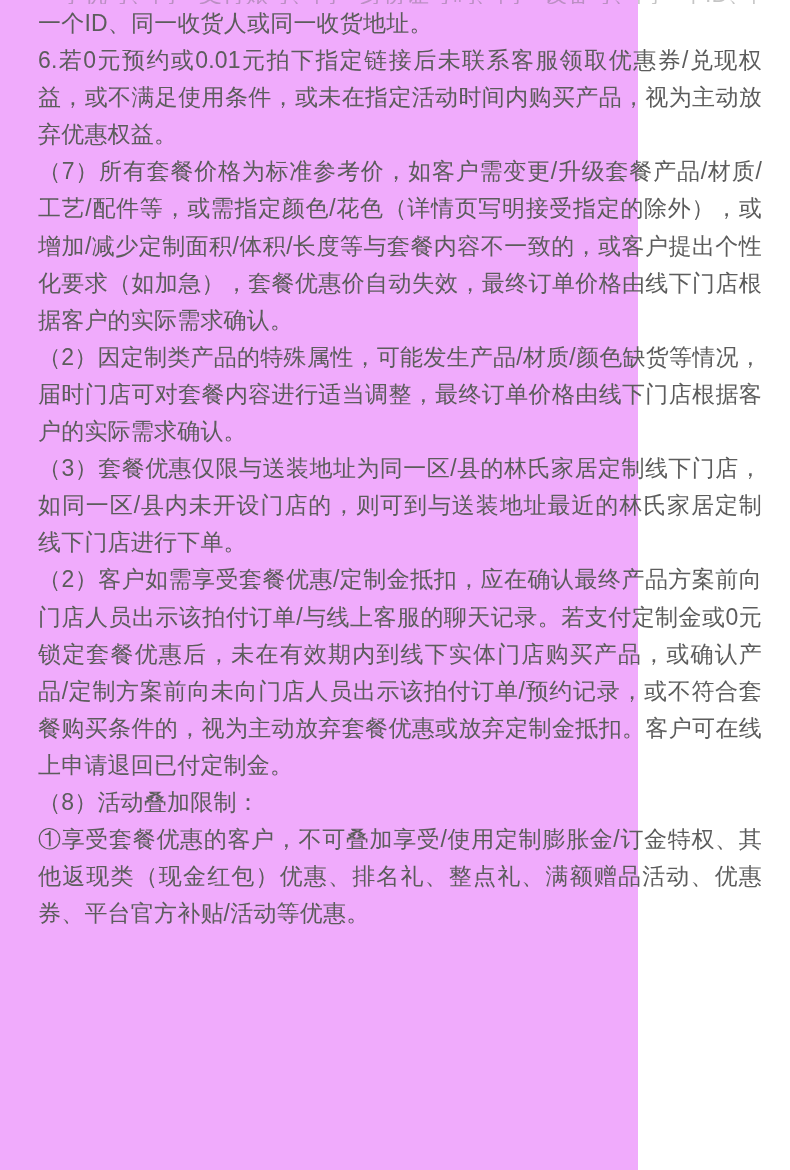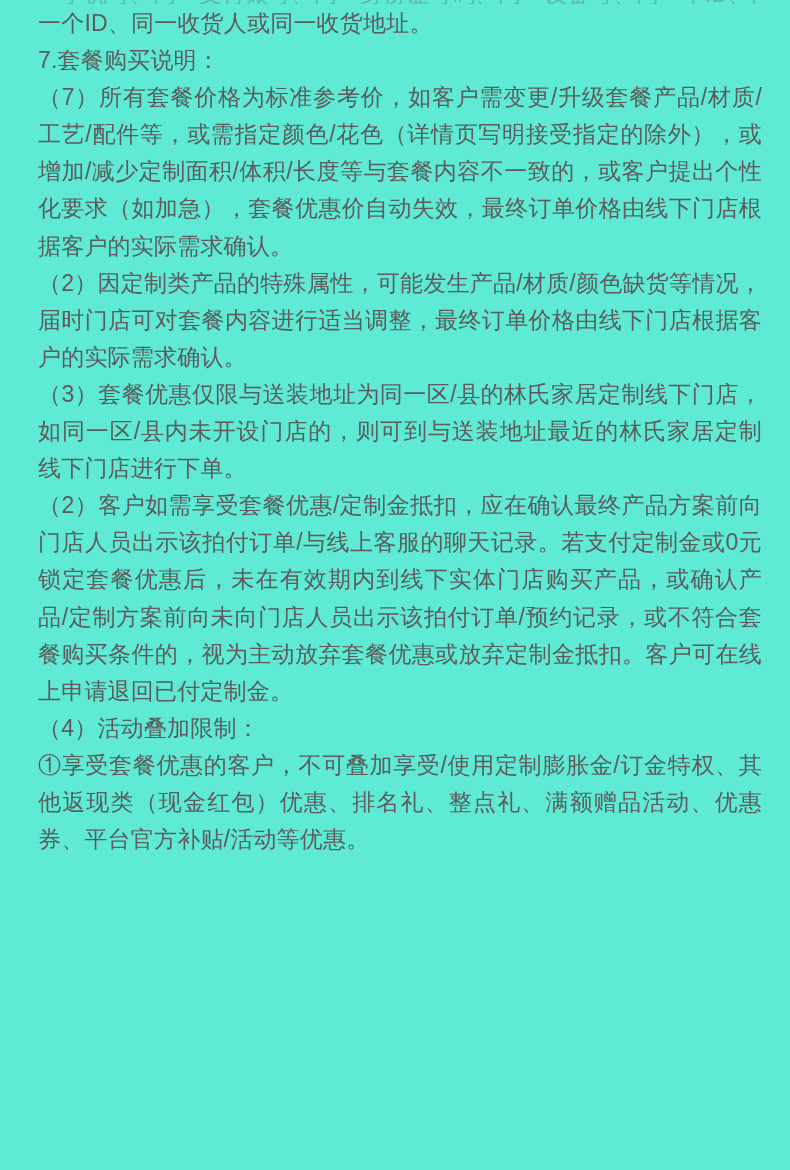--- a/index.html
+++ b/index.html
@@ -8,23 +8,23 @@
     background: #ffffff;
   }
   body {
     width: 790px;
     height: 1170px;
     overflow: hidden;
     font-family: "Liberation Sans", sans-serif;
   }
   .terms-page {
     position: relative;
-    width: 790px;
+    width: 638px;
     height: 1170px;
-    background: #5eead4;
+    background: #f0abfc;
     box-sizing: border-box;
   }
   
   .cropped-top-line {
     position: absolute;
     top: 0;
     left: 38px;
     width: 724px;
     height: 4px;
     overflow: hidden;
@@ -63,22 +63,22 @@
 <body>
 
 <div class="terms-page">
 
   <div class="cropped-top-line">
     <span class="sliver-text">一手机号、同一支付账号、同一身份证号码、同一设备号、同一个ID、同一收货</span>
   </div>
 
   <div class="terms-body">
     <p class="terms-paragraph">一个ID、同一收货人或同一收货地址。</p>
-    <p class="terms-paragraph">7.套餐购买说明：</p>
+    <p class="terms-paragraph">6.若0元预约或0.01元拍下指定链接后未联系客服领取优惠券/兑现权益，或不满足使用条件，或未在指定活动时间内购买产品，视为主动放弃优惠权益。</p>
     <p class="terms-paragraph">（7）所有套餐价格为标准参考价，如客户需变更/升级套餐产品/材质/工艺/配件等，或需指定颜色/花色（详情页写明接受指定的除外），或增加/减少定制面积/体积/长度等与套餐内容不一致的，或客户提出个性化要求（如加急），套餐优惠价自动失效，最终订单价格由线下门店根据客户的实际需求确认。</p>
     <p class="terms-paragraph">（2）因定制类产品的特殊属性，可能发生产品/材质/颜色缺货等情况，届时门店可对套餐内容进行适当调整，最终订单价格由线下门店根据客户的实际需求确认。</p>
     <p class="terms-paragraph">（3）套餐优惠仅限与送装地址为同一区/县的林氏家居定制线下门店，如同一区/县内未开设门店的，则可到与送装地址最近的林氏家居定制线下门店进行下单。</p>
     <p class="terms-paragraph">（2）客户如需享受套餐优惠/定制金抵扣，应在确认最终产品方案前向门店人员出示该拍付订单/与线上客服的聊天记录。若支付定制金或0元锁定套餐优惠后，未在有效期内到线下实体门店购买产品，或确认产品/定制方案前向未向门店人员出示该拍付订单/预约记录，或不符合套餐购买条件的，视为主动放弃套餐优惠或放弃定制金抵扣。客户可在线上申请退回已付定制金。</p>
-    <p class="terms-paragraph">（4）活动叠加限制：</p>
+    <p class="terms-paragraph">（8）活动叠加限制：</p>
     <p class="terms-paragraph">①享受套餐优惠的客户，不可叠加享受/使用定制膨胀金/订金特权、其他返现类（现金红包）优惠、排名礼、整点礼、满额赠品活动、优惠券、平台官方补贴/活动等优惠。</p>
   </div>
 
 </div>
 
 </body></html>

